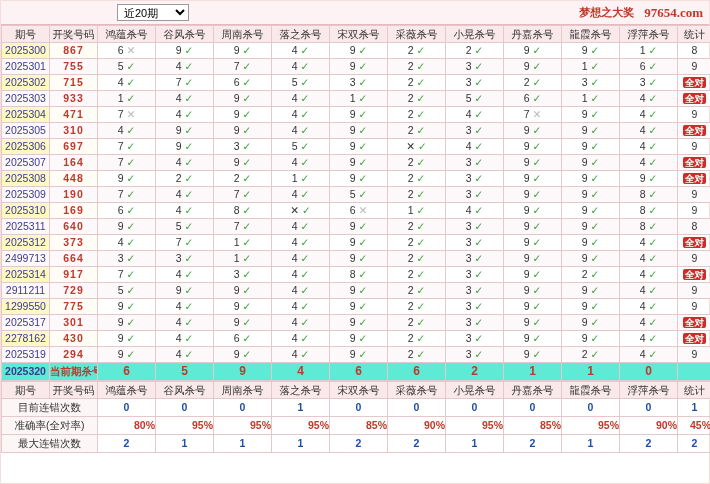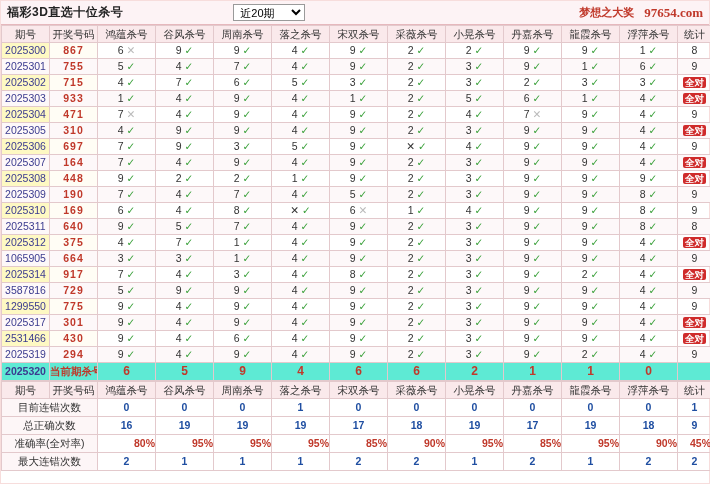--- a/index.html
+++ b/index.html
@@ -34,21 +34,20 @@
   .blue{color:#1f4ea1;font-weight:bold;}
   .red{color:#c0392b;font-weight:bold;text-align:right;}
   .hdr2 th{background:#fae9eb;}
 </style>
 </head>
 <body>
 
 <div class="page">
 
   <div class="topbar">
-    <span class="title">福彩3D直选十位杀号</span>
     <select class="sel">
       <option>近20期</option>
     </select>
     <span class="spacer"></span>
     <span class="promo">梦想之大奖</span>
     <span class="site">97654.com</span>
   </div>
 
   <table>
     <colgroup>
@@ -259,35 +258,35 @@
           <td class="grp"><span class="dig">9</span><span class="tick">  ✓</span></td>
           <td class="grp"><span class="dig">2</span><span class="tick">  ✓</span></td>
           <td class="grp"><span class="dig">3</span><span class="tick">  ✓</span></td>
           <td class="grp"><span class="dig">9</span><span class="tick">  ✓</span></td>
           <td class="grp"><span class="dig">9</span><span class="tick">  ✓</span></td>
           <td class="grp"><span class="dig">8</span><span class="tick">  ✓</span></td>
           <td class="c-stat">8</td>
         </tr>
         <tr>
           <td class="c-issue">2025312</td>
-          <td class="c-open">375</td>
-          <td class="grp"><span class="dig">4</span><span class="tick">  ✓</span></td>
-          <td class="grp"><span class="dig">7</span><span class="tick">  ✓</span></td>
-          <td class="grp"><span class="dig">1</span><span class="tick">  ✓</span></td>
-          <td class="grp"><span class="dig">4</span><span class="tick">  ✓</span></td>
-          <td class="grp"><span class="dig">9</span><span class="tick">  ✓</span></td>
-          <td class="grp"><span class="dig">2</span><span class="tick">  ✓</span></td>
-          <td class="grp"><span class="dig">3</span><span class="tick">  ✓</span></td>
-          <td class="grp"><span class="dig">9</span><span class="tick">  ✓</span></td>
-          <td class="grp"><span class="dig">9</span><span class="tick">  ✓</span></td>
-          <td class="grp"><span class="dig">4</span><span class="tick">  ✓</span></td>
-          <td class="c-stat"><span class="quan">全对</span></td>
-        </tr>
-        <tr class="alt">
-          <td class="c-issue">1065905</td>
+          <td class="c-open">373</td>
+          <td class="grp"><span class="dig">4</span><span class="tick">  ✓</span></td>
+          <td class="grp"><span class="dig">7</span><span class="tick">  ✓</span></td>
+          <td class="grp"><span class="dig">1</span><span class="tick">  ✓</span></td>
+          <td class="grp"><span class="dig">4</span><span class="tick">  ✓</span></td>
+          <td class="grp"><span class="dig">9</span><span class="tick">  ✓</span></td>
+          <td class="grp"><span class="dig">2</span><span class="tick">  ✓</span></td>
+          <td class="grp"><span class="dig">3</span><span class="tick">  ✓</span></td>
+          <td class="grp"><span class="dig">9</span><span class="tick">  ✓</span></td>
+          <td class="grp"><span class="dig">9</span><span class="tick">  ✓</span></td>
+          <td class="grp"><span class="dig">4</span><span class="tick">  ✓</span></td>
+          <td class="c-stat"><span class="quan">全对</span></td>
+        </tr>
+        <tr class="alt">
+          <td class="c-issue">2499713</td>
           <td class="c-open">664</td>
           <td class="grp"><span class="dig">3</span><span class="tick">  ✓</span></td>
           <td class="grp"><span class="dig">3</span><span class="tick">  ✓</span></td>
           <td class="grp"><span class="dig">1</span><span class="tick">  ✓</span></td>
           <td class="grp"><span class="dig">4</span><span class="tick">  ✓</span></td>
           <td class="grp"><span class="dig">9</span><span class="tick">  ✓</span></td>
           <td class="grp"><span class="dig">2</span><span class="tick">  ✓</span></td>
           <td class="grp"><span class="dig">3</span><span class="tick">  ✓</span></td>
           <td class="grp"><span class="dig">9</span><span class="tick">  ✓</span></td>
           <td class="grp"><span class="dig">9</span><span class="tick">  ✓</span></td>
@@ -303,21 +302,21 @@
           <td class="grp"><span class="dig">4</span><span class="tick">  ✓</span></td>
           <td class="grp"><span class="dig">8</span><span class="tick">  ✓</span></td>
           <td class="grp"><span class="dig">2</span><span class="tick">  ✓</span></td>
           <td class="grp"><span class="dig">3</span><span class="tick">  ✓</span></td>
           <td class="grp"><span class="dig">9</span><span class="tick">  ✓</span></td>
           <td class="grp"><span class="dig">2</span><span class="tick">  ✓</span></td>
           <td class="grp"><span class="dig">4</span><span class="tick">  ✓</span></td>
           <td class="c-stat"><span class="quan">全对</span></td>
         </tr>
         <tr class="alt">
-          <td class="c-issue">3587816</td>
+          <td class="c-issue">2911211</td>
           <td class="c-open">729</td>
           <td class="grp"><span class="dig">5</span><span class="tick">  ✓</span></td>
           <td class="grp"><span class="dig">9</span><span class="tick">  ✓</span></td>
           <td class="grp"><span class="dig">9</span><span class="tick">  ✓</span></td>
           <td class="grp"><span class="dig">4</span><span class="tick">  ✓</span></td>
           <td class="grp"><span class="dig">9</span><span class="tick">  ✓</span></td>
           <td class="grp"><span class="dig">2</span><span class="tick">  ✓</span></td>
           <td class="grp"><span class="dig">3</span><span class="tick">  ✓</span></td>
           <td class="grp"><span class="dig">9</span><span class="tick">  ✓</span></td>
           <td class="grp"><span class="dig">9</span><span class="tick">  ✓</span></td>
@@ -348,21 +347,21 @@
           <td class="grp"><span class="dig">4</span><span class="tick">  ✓</span></td>
           <td class="grp"><span class="dig">9</span><span class="tick">  ✓</span></td>
           <td class="grp"><span class="dig">2</span><span class="tick">  ✓</span></td>
           <td class="grp"><span class="dig">3</span><span class="tick">  ✓</span></td>
           <td class="grp"><span class="dig">9</span><span class="tick">  ✓</span></td>
           <td class="grp"><span class="dig">9</span><span class="tick">  ✓</span></td>
           <td class="grp"><span class="dig">4</span><span class="tick">  ✓</span></td>
           <td class="c-stat"><span class="quan">全对</span></td>
         </tr>
         <tr>
-          <td class="c-issue">2531466</td>
+          <td class="c-issue">2278162</td>
           <td class="c-open">430</td>
           <td class="grp"><span class="dig">9</span><span class="tick">  ✓</span></td>
           <td class="grp"><span class="dig">4</span><span class="tick">  ✓</span></td>
           <td class="grp"><span class="dig">6</span><span class="tick">  ✓</span></td>
           <td class="grp"><span class="dig">4</span><span class="tick">  ✓</span></td>
           <td class="grp"><span class="dig">9</span><span class="tick">  ✓</span></td>
           <td class="grp"><span class="dig">2</span><span class="tick">  ✓</span></td>
           <td class="grp"><span class="dig">3</span><span class="tick">  ✓</span></td>
           <td class="grp"><span class="dig">9</span><span class="tick">  ✓</span></td>
           <td class="grp"><span class="dig">9</span><span class="tick">  ✓</span></td>
@@ -444,34 +443,20 @@
           <td class="blue">1</td>
           <td class="blue">0</td>
           <td class="blue">0</td>
           <td class="blue">0</td>
           <td class="blue">0</td>
           <td class="blue">0</td>
           <td class="blue">0</td>
           <td class="blue">1</td>
         </tr>
         <tr class="statrow">
-          <td class="statlabel" colspan="2">总正确次数</td>
-          <td class="blue">16</td>
-          <td class="blue">19</td>
-          <td class="blue">19</td>
-          <td class="blue">19</td>
-          <td class="blue">17</td>
-          <td class="blue">18</td>
-          <td class="blue">19</td>
-          <td class="blue">17</td>
-          <td class="blue">19</td>
-          <td class="blue">18</td>
-          <td class="blue">9</td>
-        </tr>
-        <tr class="statrow">
           <td class="statlabel" colspan="2">准确率(全对率)</td>
           <td class="red">80%</td>
           <td class="red">95%</td>
           <td class="red">95%</td>
           <td class="red">95%</td>
           <td class="red">85%</td>
           <td class="red">90%</td>
           <td class="red">95%</td>
           <td class="red">85%</td>
           <td class="red">95%</td>

